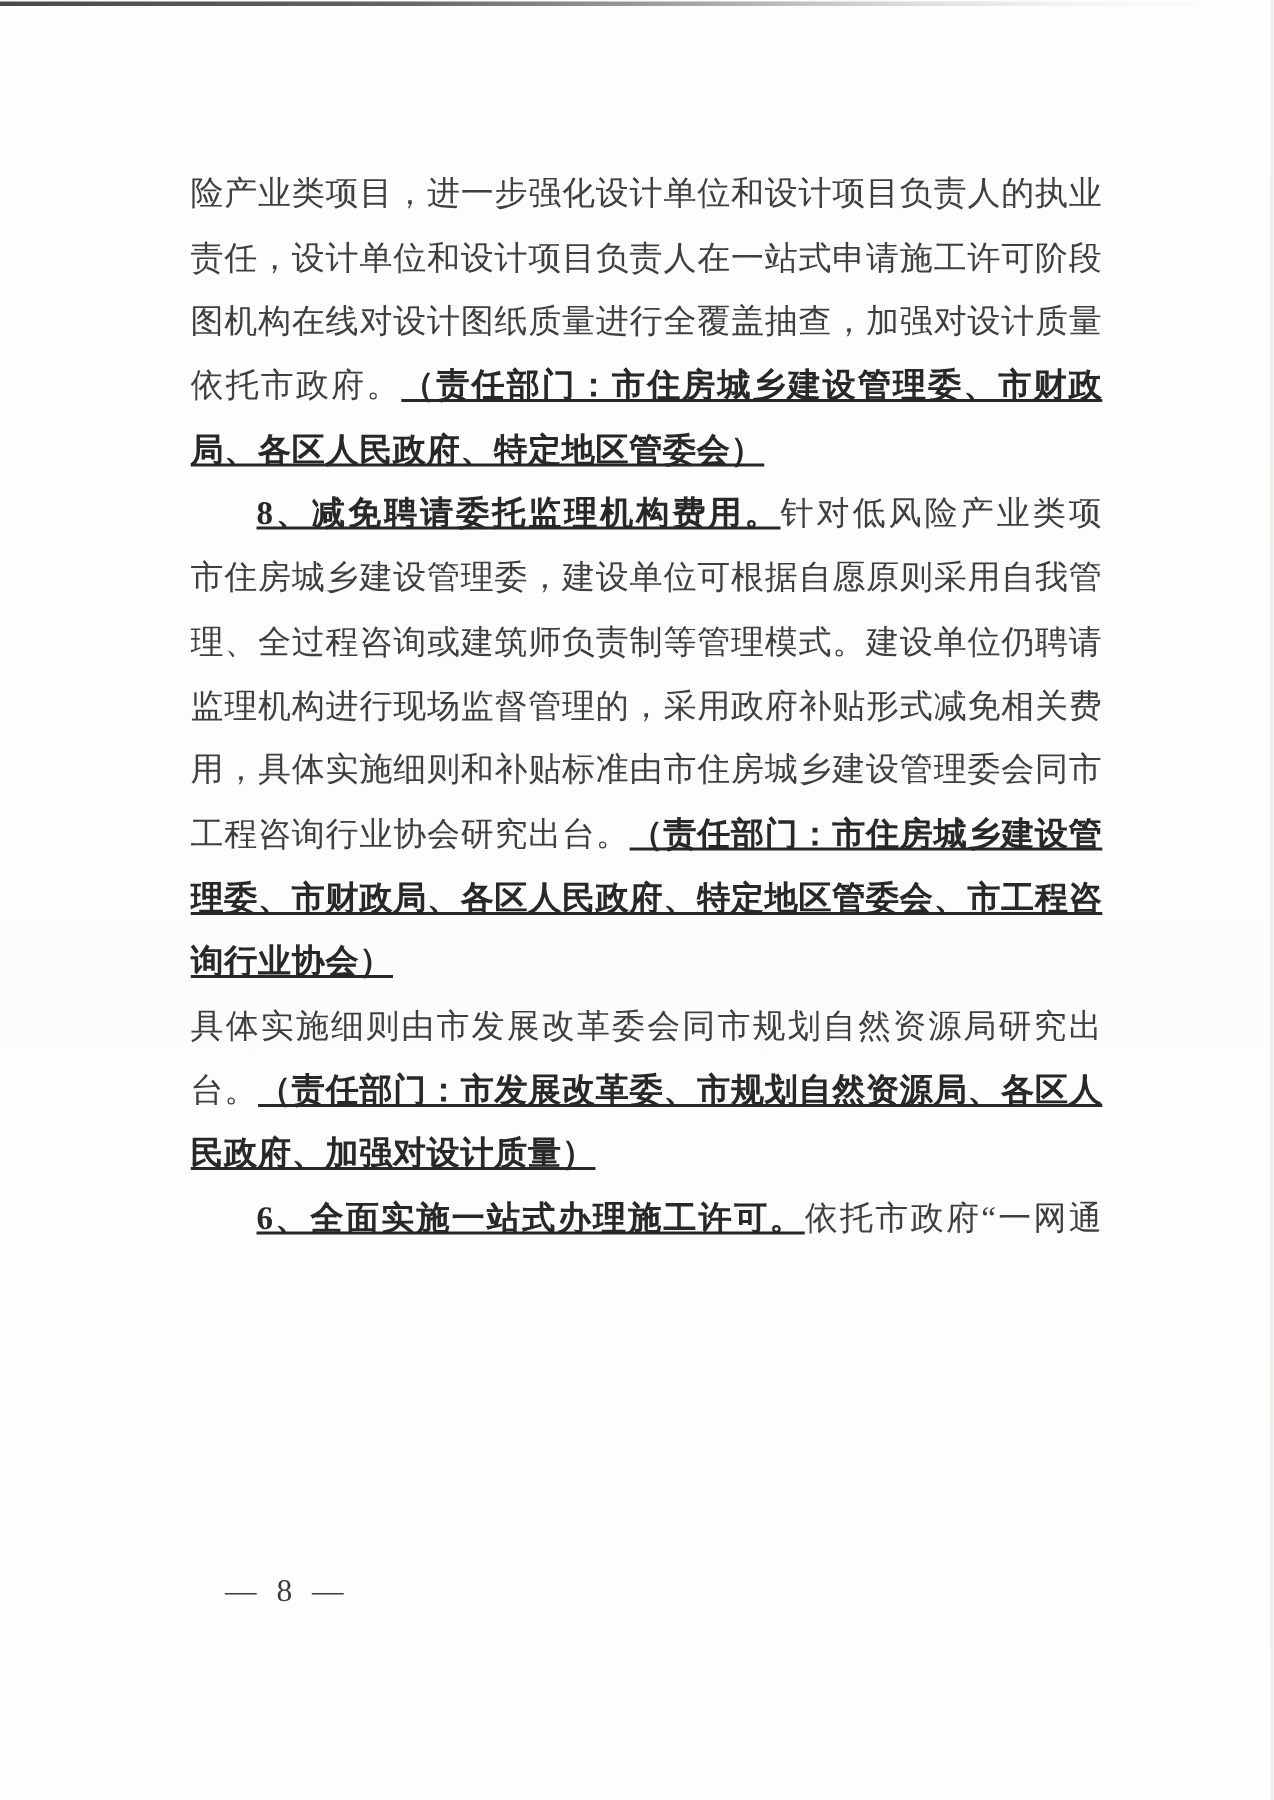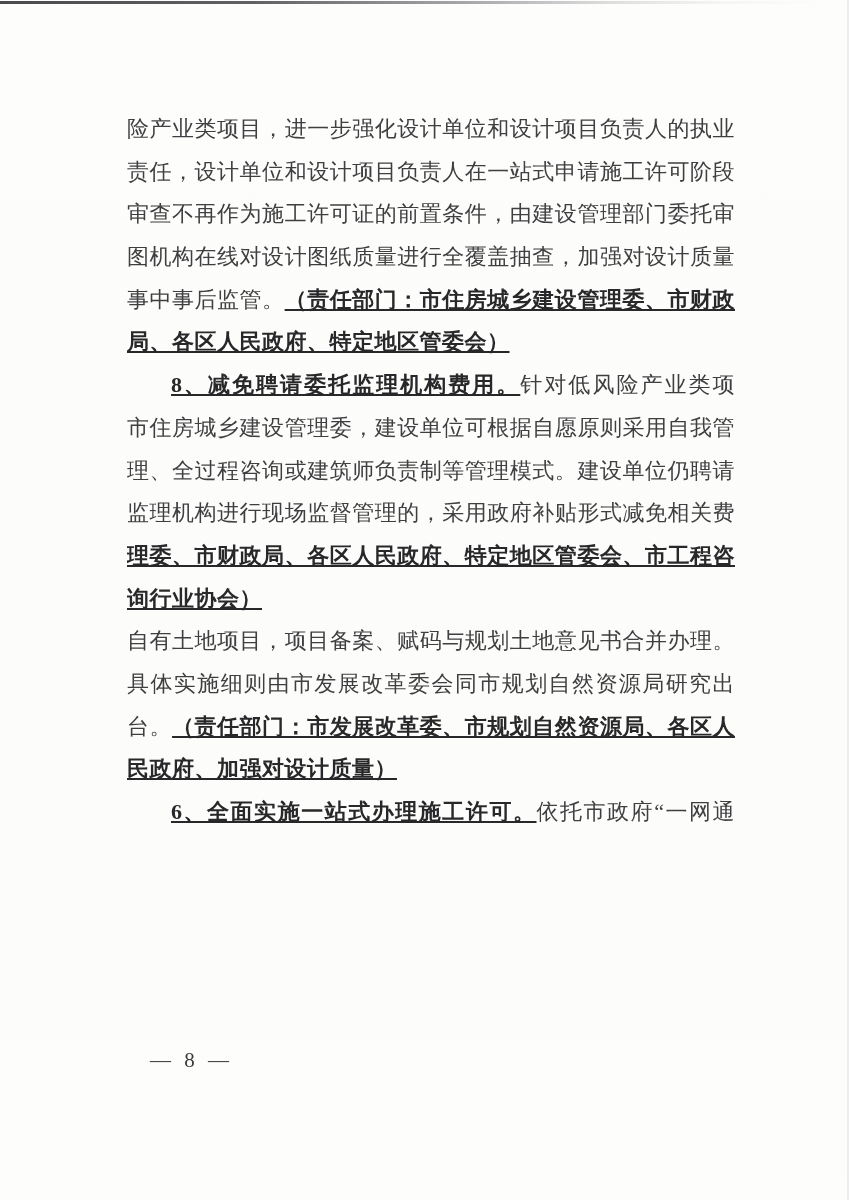--- a/index.html
+++ b/index.html
@@ -80,31 +80,31 @@
 </head>
 <body>
 
 <div class="page">
   <div class="scan-line-top"></div>
   <div class="scan-edge-right"></div>
 
   <div class="doc-body">
       <div class="line"><span>险产业类项目，进一步强化设计单位和设计项目负责人的执业</span></div>
       <div class="line"><span>责任，设计单位和设计项目负责人在一站式申请施工许可阶段</span></div>
-      <div class="line"><span>审查不再作为施工许可证的前置条件，由建设管理部门委托审</span></div>
       <div class="line"><span>图机构在线对设计图纸质量进行全覆盖抽查，加强对设计质量</span></div>
-      <div class="line"><span>事中事后监管。</span><span class="seg-bold">（责任部门：市住房城乡建设管理委、市财政</span></div>
+      <div class="line"><span>依托市政府。</span><span class="seg-bold">（责任部门：市住房城乡建设管理委、市财政</span></div>
       <div class="line no-stretch"><span class="seg-bold">局、各区人民政府、特定地区管委会）</span></div>
       <div class="line indent"><span class="seg-bold">8、减免聘请委托监理机构费用。</span><span>针对低风险产业类项目，</span></div>
       <div class="line"><span>市住房城乡建设管理委，建设单位可根据自愿原则采用自我管</span></div>
       <div class="line"><span>理、全过程咨询或建筑师负责制等管理模式。建设单位仍聘请</span></div>
       <div class="line"><span>监理机构进行现场监督管理的，采用政府补贴形式减免相关费</span></div>
+      <div class="line"><span>用，具体实施细则和补贴标准由市住房城乡建设管理委会同市</span></div>
+      <div class="line"><span>工程咨询行业协会研究出台。</span><span class="seg-bold">（责任部门：市住房城乡建设管</span></div>
       <div class="line"><span class="seg-bold">理委、市财政局、各区人民政府、特定地区管委会、市工程咨</span></div>
       <div class="line no-stretch"><span class="seg-bold">询行业协会）</span></div>
-      <div class="line"><span>自有土地项目，项目备案、赋码与规划土地意见书合并办理。</span></div>
       <div class="line"><span>具体实施细则由市发展改革委会同市规划自然资源局研究出</span></div>
       <div class="line"><span>台。</span><span class="seg-bold">（责任部门：市发展改革委、市规划自然资源局、各区人</span></div>
       <div class="line no-stretch"><span class="seg-bold">民政府、加强对设计质量）</span></div>
       <div class="line indent"><span class="seg-bold">6、全面实施一站式办理施工许可。</span><span>依托市政府“一网通办”</span></div>
     </div>
 
   <div class="page-number">— 8 —</div>
 </div>
 
 </body></html>

